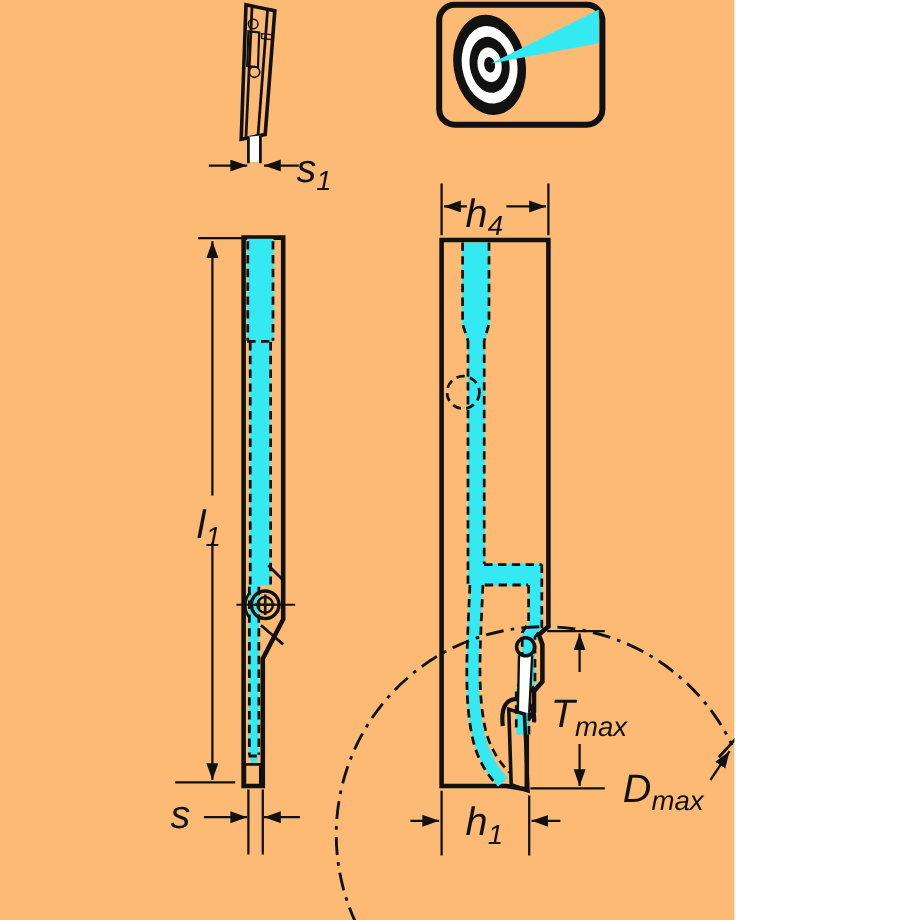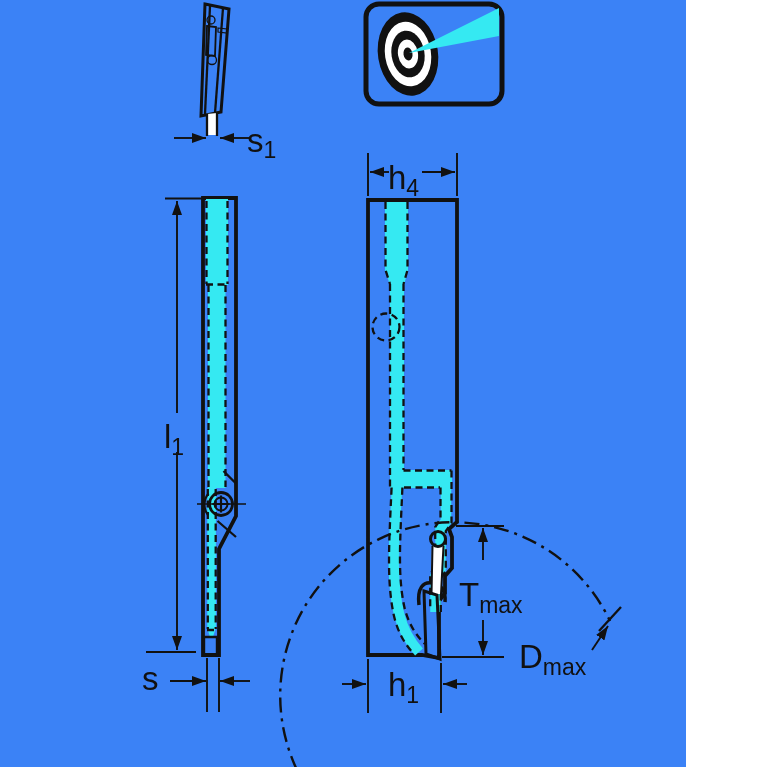--- a/index.html
+++ b/index.html
@@ -1,16 +1,16 @@
 <!DOCTYPE html>
 <html><head>
 <meta charset="utf-8">
 <style>
   html,body{margin:0;padding:0;background:#fff;}
-  .stage{position:relative;width:686px;height:767px;background:#3b82f6;overflow:hidden;}
+  .stage{position:relative;width:612px;height:767px;background:#fdba74;overflow:hidden;font-style:italic;}
   svg{display:block;}
   .ol{stroke:#111;fill:none;stroke-linejoin:miter;}
   .sw4{stroke-width:3.8;}
   .sw3{stroke-width:3;}
   .sw2{stroke-width:2.3;}
   .dash{stroke:#111;stroke-width:2.3;stroke-dasharray:7 4.5;fill:none;stroke-linecap:butt;}
   .dashdot{stroke:#111;stroke-width:2.4;stroke-dasharray:15 6 3 6;fill:none;}
   .dim{stroke:#111;stroke-width:1.9;fill:none;}
   .thin{stroke:#111;stroke-width:1.6;fill:none;}
   .dimtext{font-family:"Liberation Sans","DejaVu Sans",sans-serif;font-size:33px;fill:#111;}

